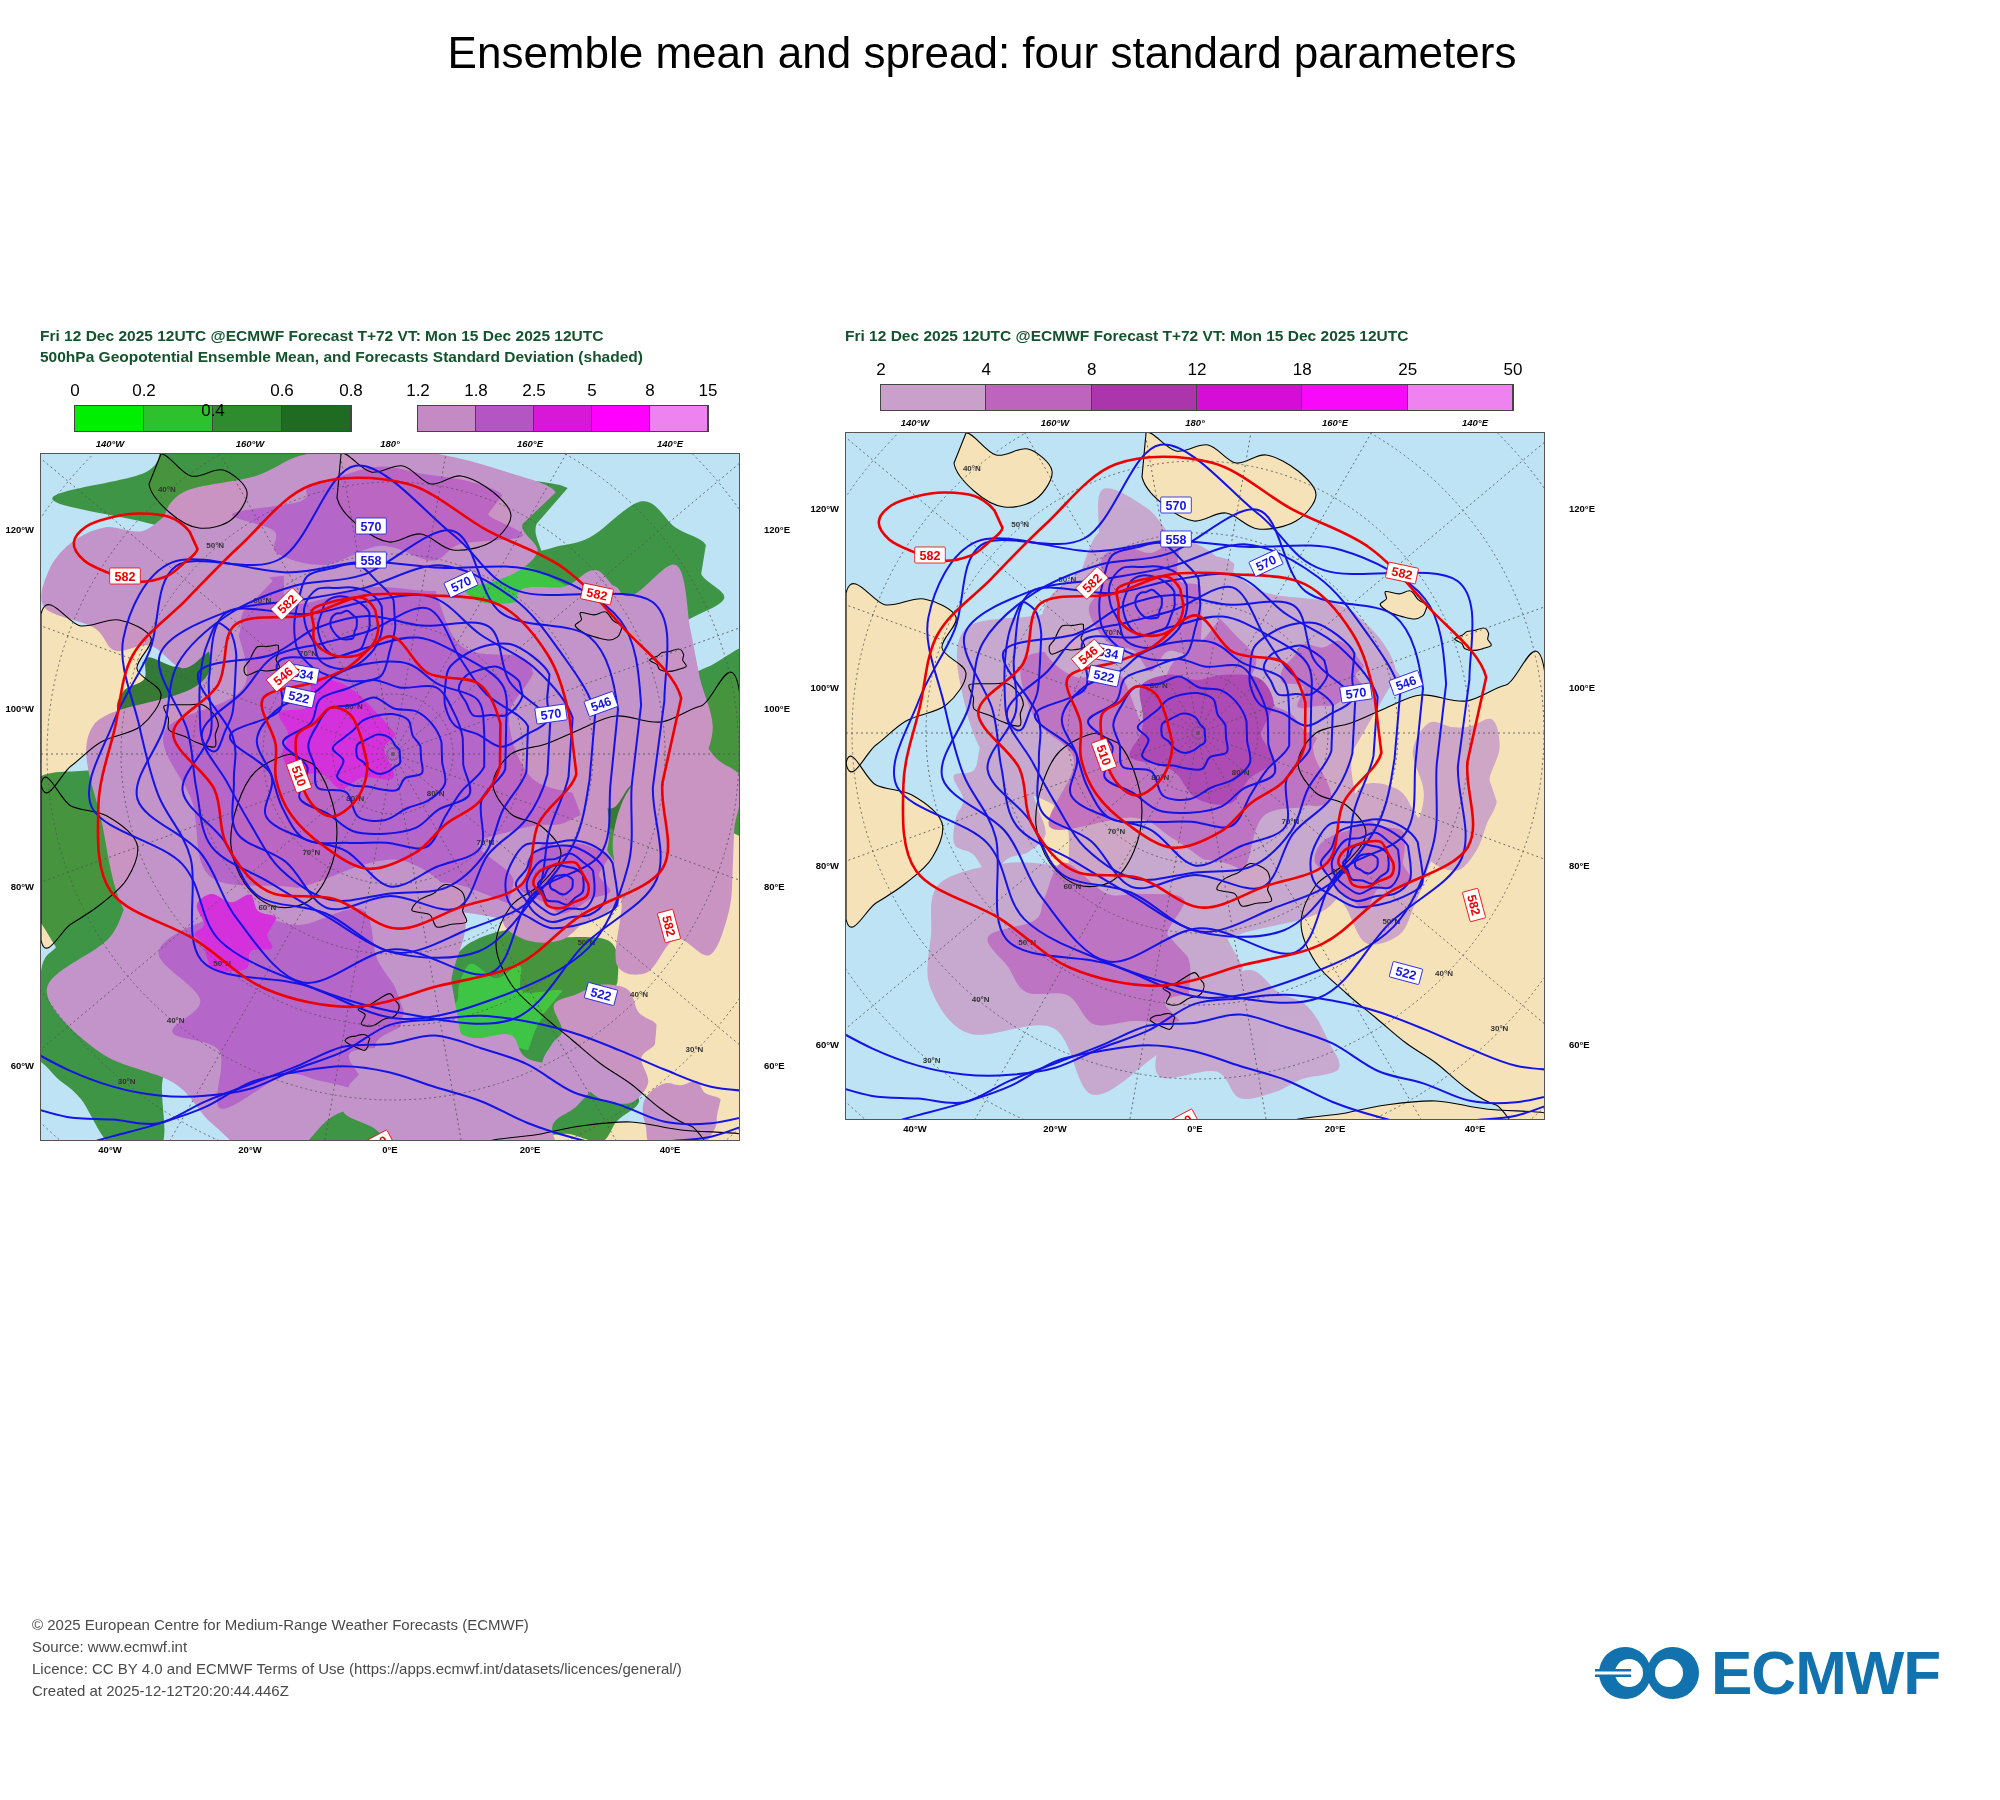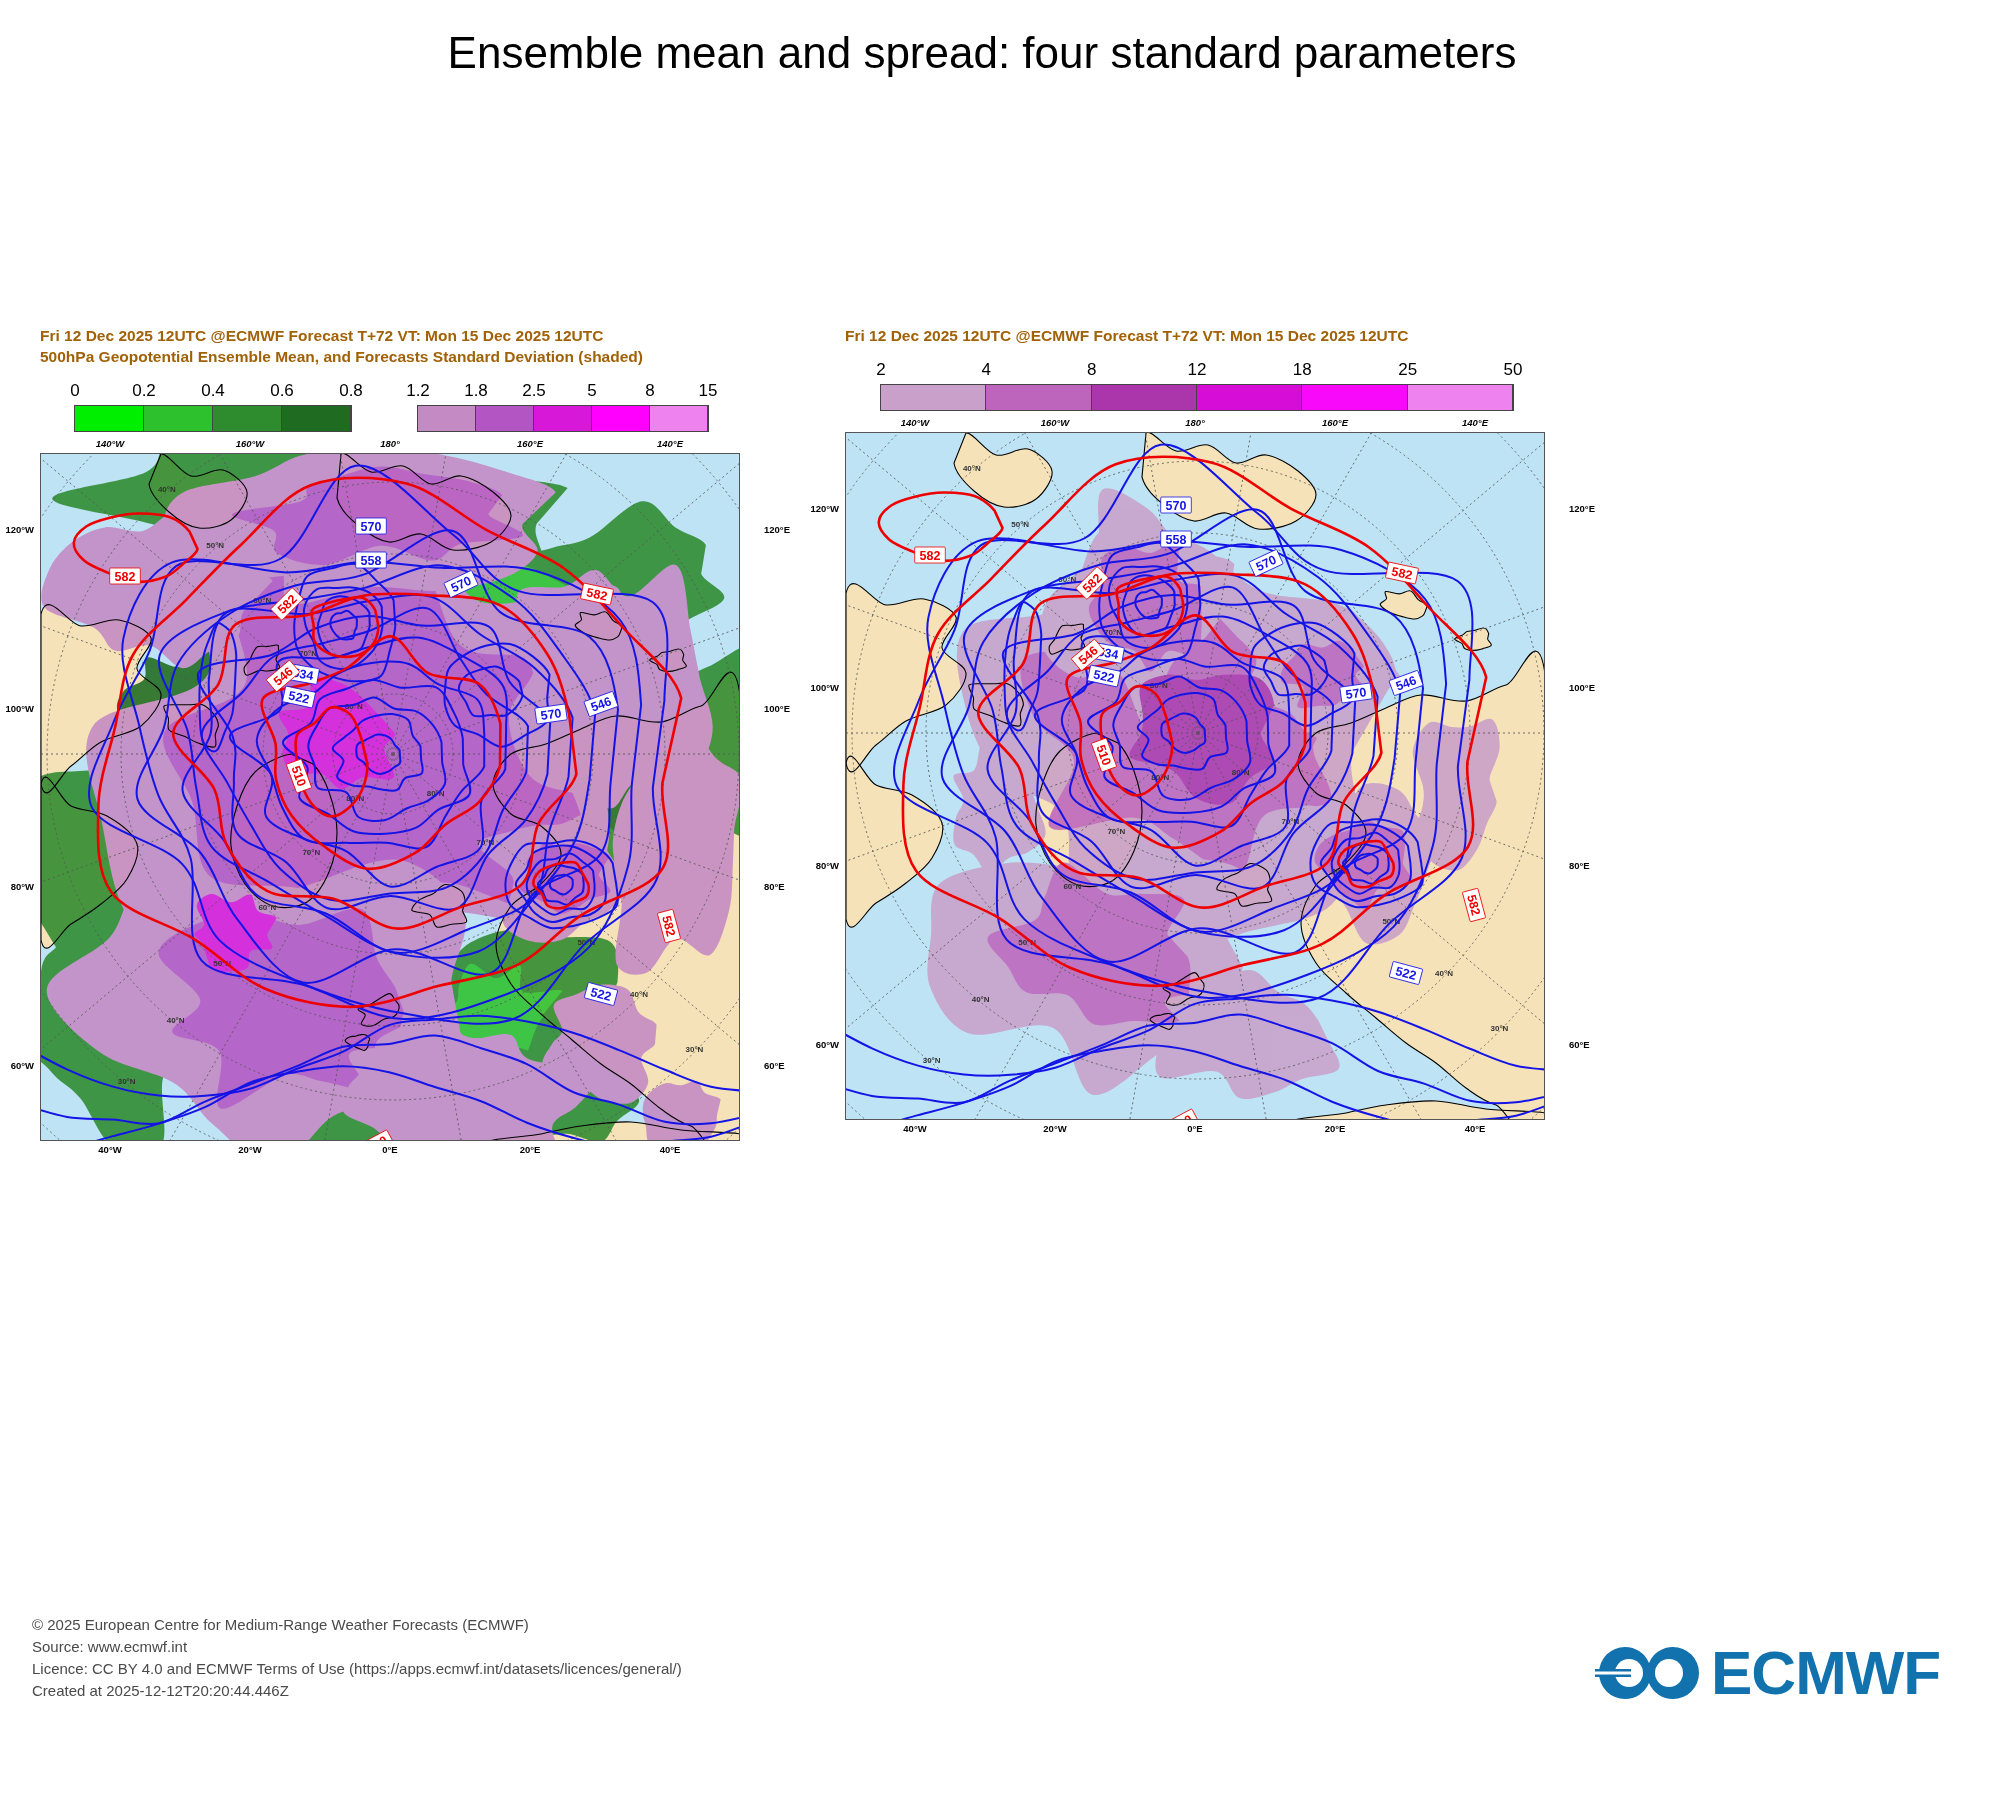--- a/index.html
+++ b/index.html
@@ -10,21 +10,21 @@
   
   .main-title{position:absolute;top:28px;left:0;width:1884px;text-align:center;
       font-size:44px;color:#000;letter-spacing:0px;font-weight:400;
       font-family:"Liberation Sans",sans-serif;margin-left:40px;}
 
   
   .panel{position:absolute;top:325px;}
   .panel.left{left:40px;}
   .panel.right{left:845px;}
 
-  .panel-head{color:#a16207;font-size:15.5px;line-height:21px;
+  .panel-head{color:#14532d;font-size:15.5px;line-height:21px;
       font-family:"Liberation Sans",sans-serif;white-space:nowrap;font-weight:600;}
 
   
   .cbar-wrap{position:relative;height:56px;margin-top:12px;}
   .cbar{position:absolute;height:25px;top:26px;display:flex;
         border:1px solid #444;box-sizing:content-box;}
   .cbar .cell{height:25px;border-right:1px solid #444;box-sizing:border-box;}
   .cbar .cell:last-child{border-right:none;}
   .cbar .tick{position:absolute;top:-25px;font-size:17px;color:#000;
         transform:translateX(-50%);white-space:nowrap;}
@@ -59,21 +59,21 @@
   </div>
 
   <div class="cbar-wrap">
     <div class="cbar" id="cb-L-green" style="left:34px;width:276px;">
         <div class="cell" style="background: rgb(0, 238, 0); width: 25%;"></div>
         <div class="cell" style="background: rgb(45, 194, 45); width: 25%;"></div>
         <div class="cell" style="background: rgb(46, 139, 46); width: 25%;"></div>
         <div class="cell" style="background: rgb(31, 107, 33); width: 25%;"></div>
         <div class="tick" style="left: 0%;">0</div>
         <div class="tick" style="left: 25%;">0.2</div>
-        <div class="tick" style="left: 50%;">0.4</div>
+        <div class="tick" style="left: 50%; margin-top: 20px;">0.4</div>
         <div class="tick" style="left: 75%;">0.6</div>
         <div class="tick" style="left: 100%;">0.8</div>
       </div>
     <div class="cbar" id="cb-L-purple" style="left:377px;width:290px;">
         <div class="cell" style="background: rgb(196, 138, 196); width: 20%;"></div>
         <div class="cell" style="background: rgb(180, 85, 196); width: 20%;"></div>
         <div class="cell" style="background: rgb(216, 24, 216); width: 20%;"></div>
         <div class="cell" style="background: rgb(255, 0, 255); width: 20%;"></div>
         <div class="cell" style="background: rgb(238, 130, 238); width: 20%;"></div>
         <div class="tick" style="left: 0%;">1.2</div>

